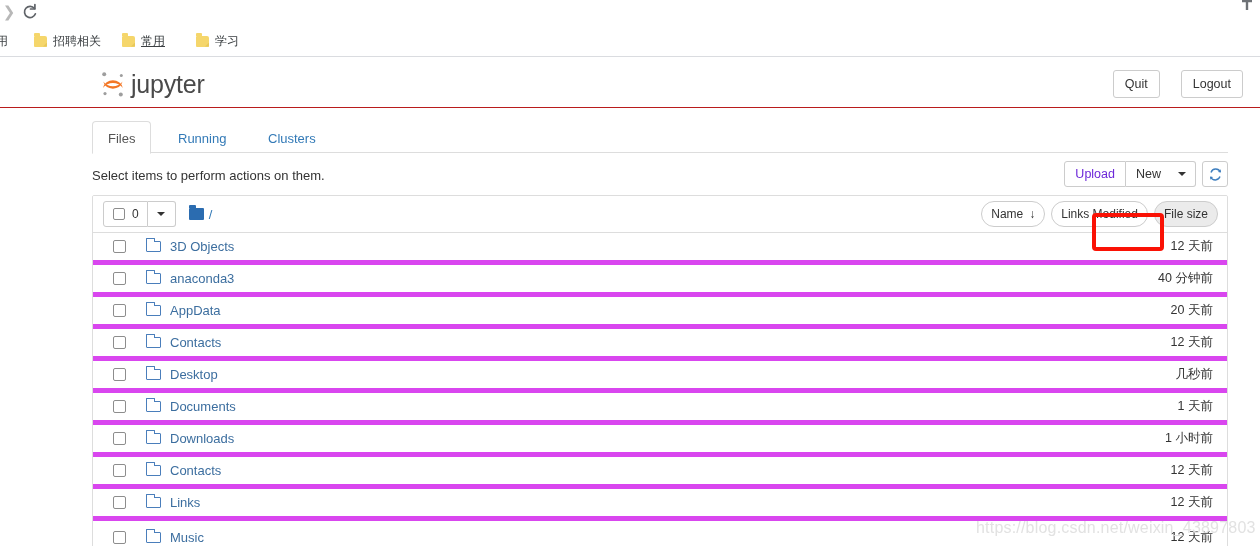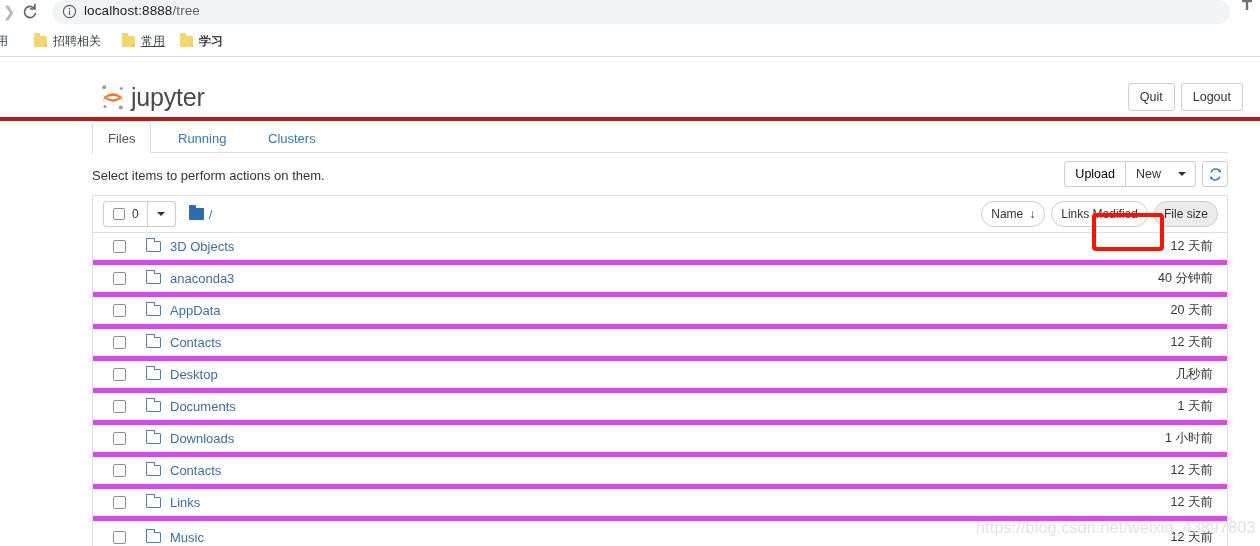--- a/index.html
+++ b/index.html
@@ -93,44 +93,44 @@
   
   .page {
     position: absolute; left: 0; top: 57px;
     width: 1260px; height: 489px;
     background: #ffffff;
     overflow: hidden;
   }
 
   
   .jp-header {
-    position: absolute; left: 0; top: 16px;
+    position: absolute; left: 0; top: 3px;
     width: 1260px; height: 48px;
-    border-bottom: 4px solid #b91c1c;
+    border-bottom: 1px solid #b91c1c;
     background: #ffffff;
   }
   .jp-logo {
     position: absolute; left: 100px; top: 8px;
     display: flex; align-items: center;
     height: 32px;
   }
   .jp-logo-mark {
     width: 26px; height: 28px;
     margin-right: 5px;
     position: relative;
   }
   .jp-logo-text {
     font-size: 25px; color: #4a4a4a;
     font-weight: 400;
     letter-spacing: -.2px;
     line-height: 30px;
   }
   .hdr-btns {
     position: absolute; right: 17px; top: 10px;
-    display: flex; gap: 6px;
+    display: flex; gap: 21px;
   }
   .btn {
     font-family: "Liberation Sans", sans-serif;
     font-size: 12.5px;
     color: #333333;
     background: #ffffff;
     border: 1px solid #cccccc;
     border-radius: 3px;
     padding: 5px 11px;
     line-height: 1.3;
@@ -173,21 +173,21 @@
     font-size: 13px; color: #333333;
   }
   .action-btns {
     position: absolute; right: 0; top: 0;
     display: flex; gap: 0px; align-items: flex-start;
   }
   .btn-upload {
     font-size: 12.5px; padding: 5px 10px;
     border-radius: 3px 0 0 3px;
     border: 1px solid #cccccc;
-    background: #ffffff; color: #000000;
+    background: #ffffff; color: #6d28d9;
     cursor: pointer;
   }
   .btn-new {
     font-size: 12.5px; padding: 5px 9px 5px 10px;
     border: 1px solid #cccccc;
     border-left: none;
     border-radius: 0 3px 3px 0;
     background: #ffffff; color: #333;
     cursor: pointer;
     display: flex; align-items: center; gap: 17px;
@@ -369,46 +369,36 @@
 <body>
 
 <div class="browser-chrome">
   <div class="nav-fwd">❯</div>
   <div class="nav-reload">
     <svg width="24" height="22" viewBox="0 0 24 22">
       <path d="M16.5 7.5 A5.6 5.6 0 1 0 17.4 12.8" fill="none" stroke="#5f6368" stroke-width="1.7" stroke-linecap="round"></path>
       <path d="M16.9 3.6 L16.9 8.0 L12.5 8.0" fill="none" stroke="#5f6368" stroke-width="1.7" stroke-linecap="round" stroke-linejoin="round"></path>
     </svg>
   </div>
-  <div class="omnibox">
-    <div class="omni-info">
-      <svg width="15" height="15" viewBox="0 0 15 15">
-        <circle cx="7.5" cy="7.5" r="6.1" fill="none" stroke="#5f6368" stroke-width="1.2"></circle>
-        <rect x="6.9" y="6.4" width="1.2" height="4.6" fill="#5f6368"></rect>
-        <rect x="6.9" y="4.0" width="1.2" height="1.4" fill="#5f6368"></rect>
-      </svg>
-    </div>
-    <div class="omni-text"><span class="host">localhost:8888</span><span class="path">/tree</span></div>
-  </div>
   <div class="chrome-right-nub"></div>
 </div>
 
 <div class="bookmarks-bar">
   <div class="bm" style="left:-4px;">
     <span>用</span>
   </div>
   <div class="bm" style="left:34px;">
     <span class="bm-folder"></span>
     <span>招聘相关</span>
   </div>
   <div class="bm" style="left:122px;text-decoration:underline;">
     <span class="bm-folder"></span>
     <span>常用</span>
   </div>
-  <div class="bm" style="left:180px;font-weight:bold;">
+  <div class="bm" style="left:196px;">
     <span class="bm-folder"></span>
     <span>学习</span>
   </div>
 </div>
 
 <div class="page">
 
   <div class="jp-header">
     <div class="jp-logo">
       <div class="jp-logo-mark">

